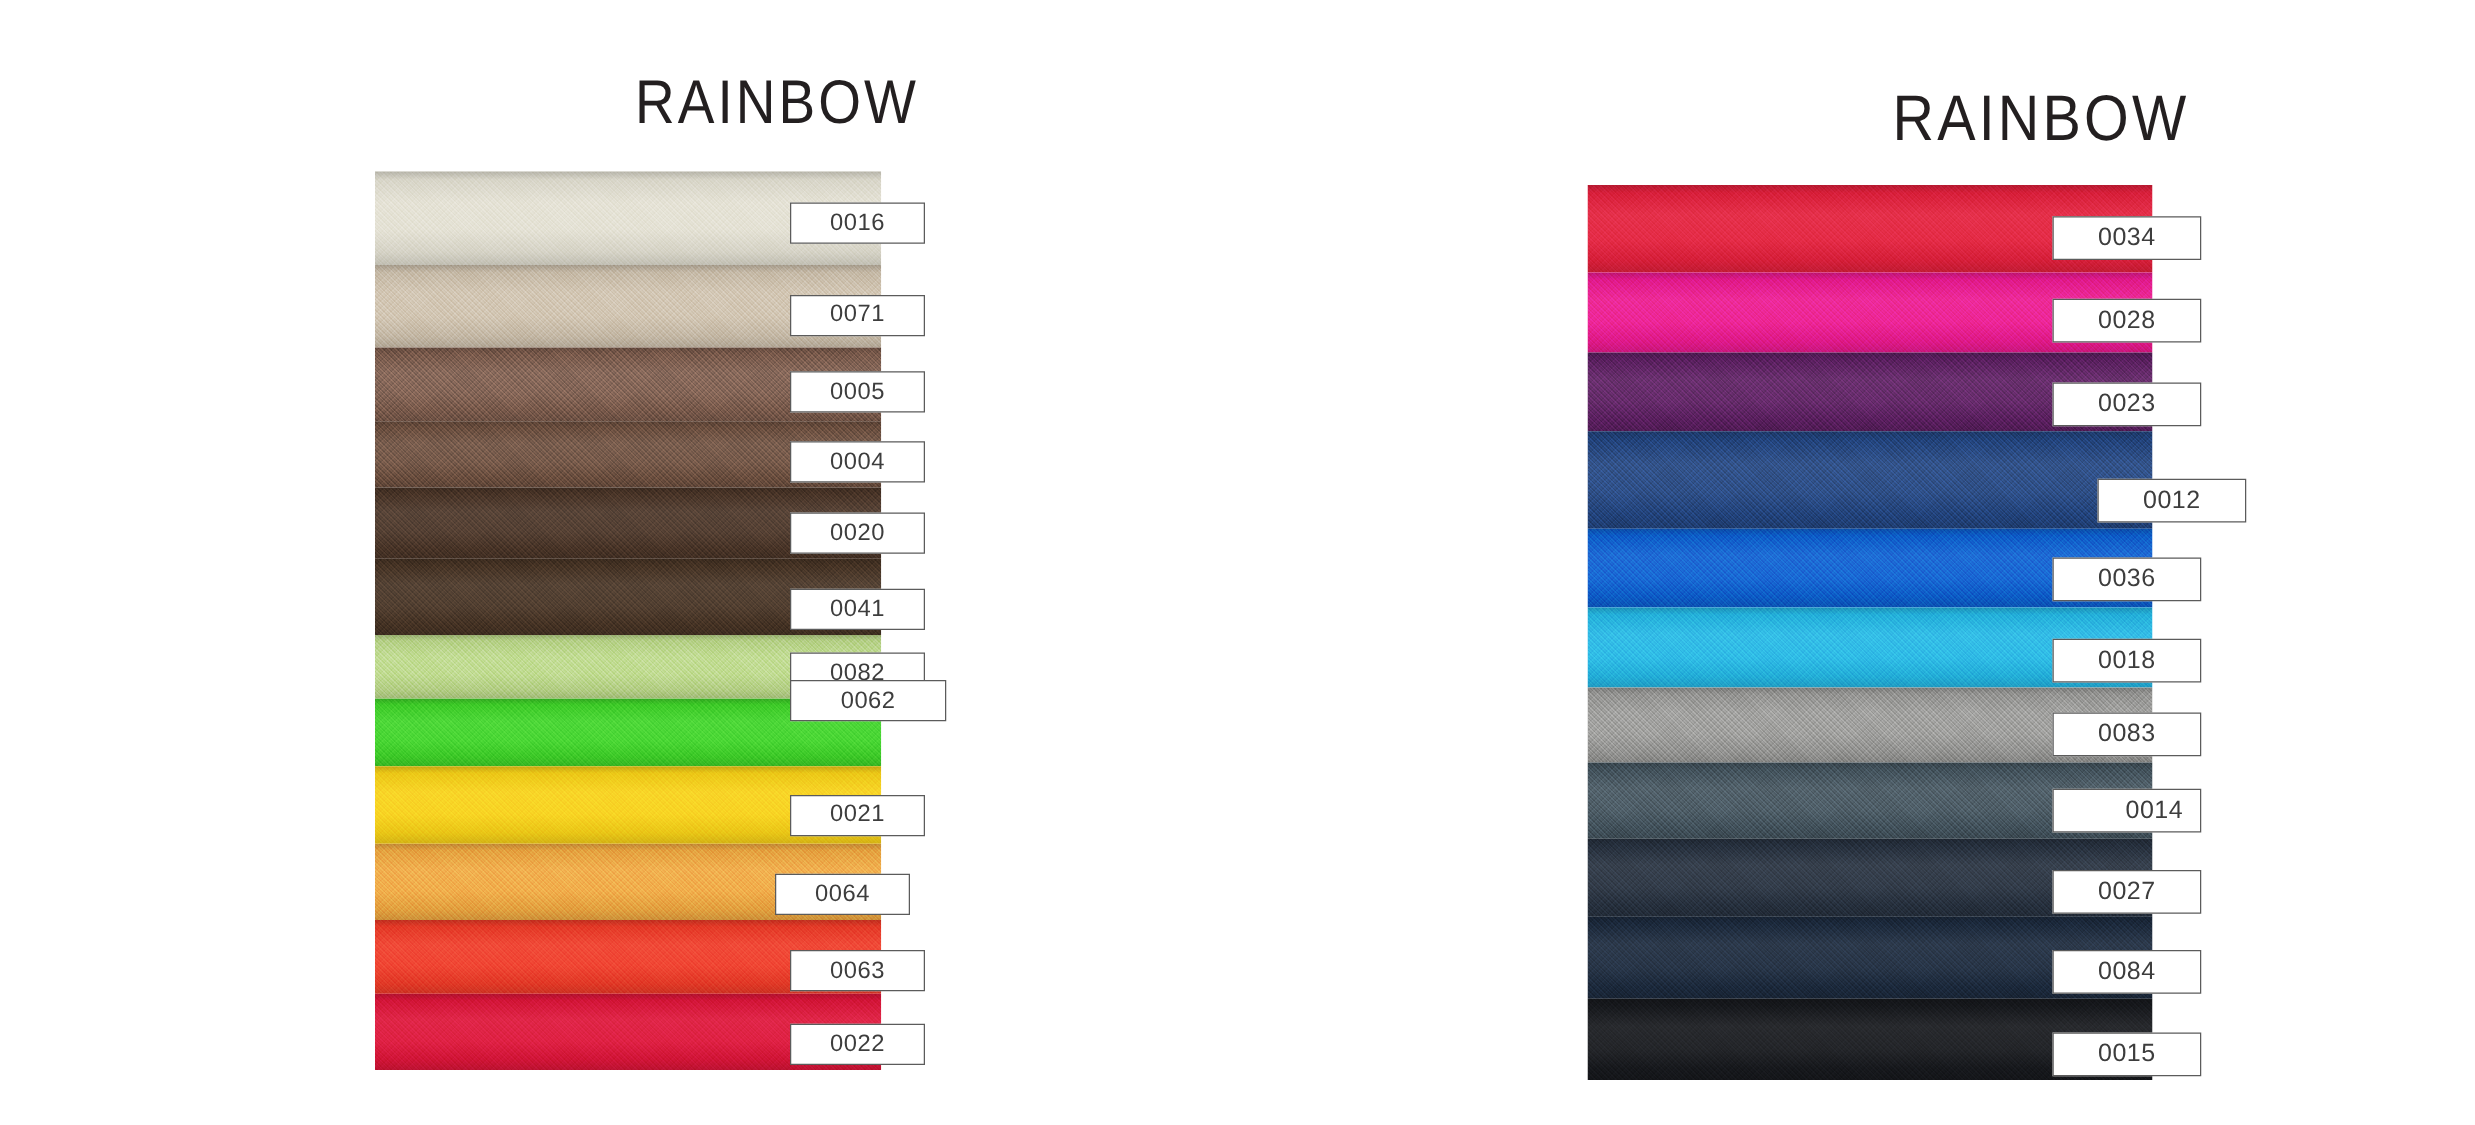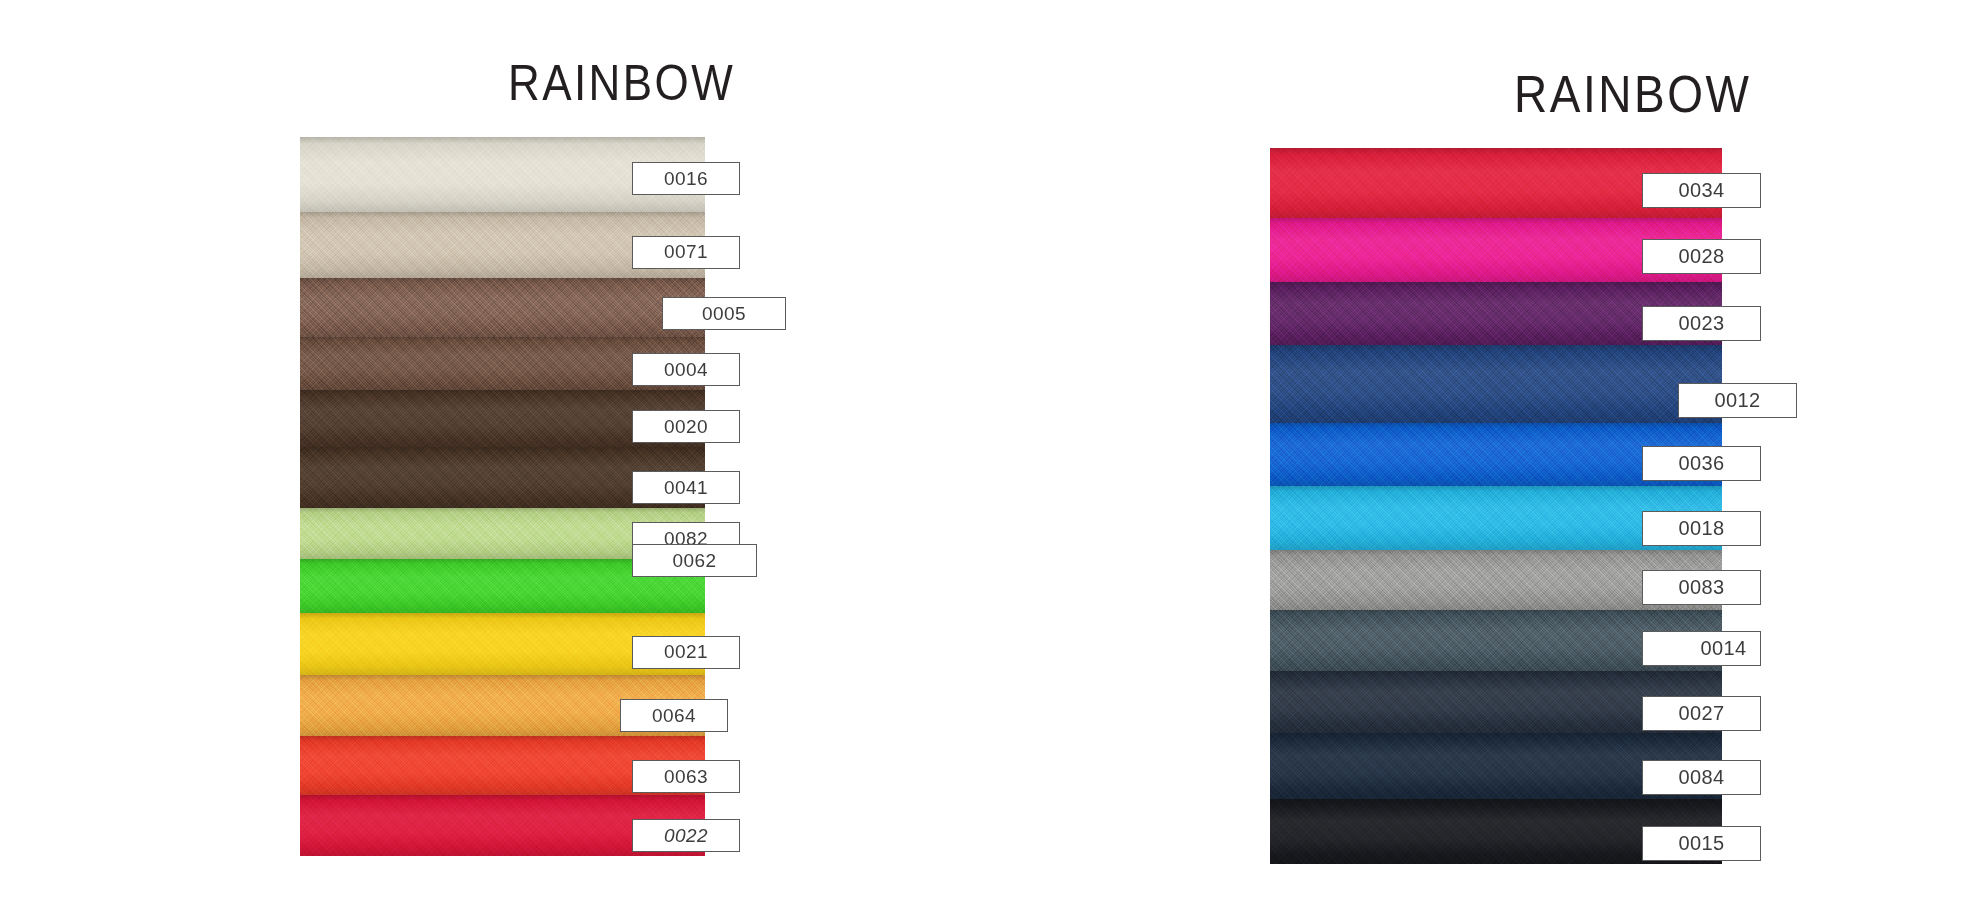--- a/index.html
+++ b/index.html
@@ -108,30 +108,30 @@
         <div class="fabric-band" style="height: 61px; background: rgb(71, 52, 37);"></div>
         <div class="fabric-band" style="height: 51px; background: rgb(188, 217, 138);"></div>
         <div class="fabric-band" style="height: 54px; background: rgb(63, 212, 41);"></div>
         <div class="fabric-band" style="height: 62px; background: rgb(248, 209, 23);"></div>
         <div class="fabric-band" style="height: 61px; background: rgb(240, 168, 65);"></div>
         <div class="fabric-band" style="height: 59px; background: rgb(239, 59, 40);"></div>
         <div class="fabric-band" style="height: 61px; background: rgb(221, 21, 57);"></div>
       </div>
       <div class="code-label" style="left: 632px; width: 108px; height: 33px; font-size: 19px; top: 162px;">0016</div>
       <div class="code-label" style="left: 632px; width: 108px; height: 33px; font-size: 19px; top: 235.5px;">0071</div>
-      <div class="code-label" style="left: 662px; width: 124px; height: 33px; font-size: 19px; top: 297px;">0005</div>
+      <div class="code-label" style="left: 632px; width: 108px; height: 33px; font-size: 19px; top: 297px;">0005</div>
       <div class="code-label" style="left: 632px; width: 108px; height: 33px; font-size: 19px; top: 353px;">0004</div>
       <div class="code-label" style="left: 632px; width: 108px; height: 33px; font-size: 19px; top: 410px;">0020</div>
       <div class="code-label" style="left: 632px; width: 108px; height: 33px; font-size: 19px; top: 471px;">0041</div>
       <div class="code-label" style="left: 632px; width: 108px; height: 33px; font-size: 19px; top: 522px;">0082</div>
       <div class="code-label" style="left: 632px; width: 125px; height: 33px; font-size: 19px; top: 544px;">0062</div>
       <div class="code-label" style="left: 632px; width: 108px; height: 33px; font-size: 19px; top: 635.5px;">0021</div>
       <div class="code-label" style="left: 620px; width: 108px; height: 33px; font-size: 19px; top: 699px;">0064</div>
       <div class="code-label" style="left: 632px; width: 108px; height: 33px; font-size: 19px; top: 760px;">0063</div>
-      <div class="code-label" style="left: 632px; width: 108px; height: 33px; font-size: 19px; top: 819px; font-style: italic;">0022</div>
+      <div class="code-label" style="left: 632px; width: 108px; height: 33px; font-size: 19px; top: 819px;">0022</div>
     </div>
     <div class="swatch-panel" style="left: 0px; top: 0px; width: 1980px; height: 900px;">
       <div class="panel-title" style="left: 1514px; top: 70px; font-size: 46px; color: rgb(35, 31, 32);">RAINBOW</div>
       <div class="fabric-stack" style="left: 1270px; top: 148px; width: 452px; height: 732px;">
         <div class="fabric-band" style="height: 70px; background: rgb(227, 32, 60);"></div>
         <div class="fabric-band" style="height: 64px; background: rgb(236, 26, 143);"></div>
         <div class="fabric-band" style="height: 63px; background: rgb(92, 32, 97);"></div>
         <div class="fabric-band" style="height: 78px; background: rgb(35, 69, 127);"></div>
         <div class="fabric-band" style="height: 63px; background: rgb(13, 95, 209);"></div>
         <div class="fabric-band" style="height: 64px; background: rgb(36, 183, 229);"></div>

